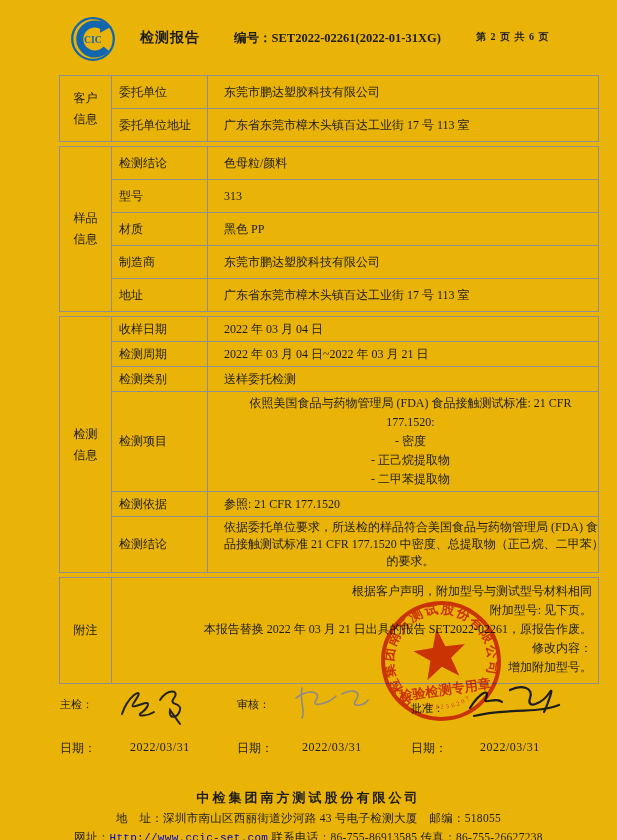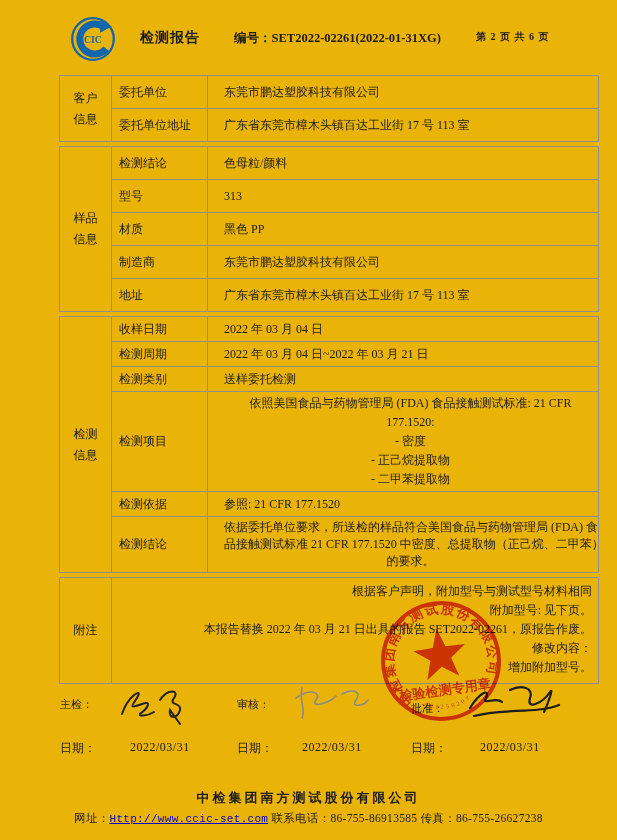--- a/index.html
+++ b/index.html
@@ -237,20 +237,21 @@
     </text>
     <polygon fill="#d9352a" points="63,31 69.3,49.3 88.7,49.7 73.3,61.3 78.9,79.8 63,68.8 47.1,79.8 52.7,61.3 37.3,49.7 56.7,49.3"></polygon>
     <text x="63" y="96" text-anchor="middle" font-size="13" font-weight="bold" fill="#d9352a" font-family="Liberation Serif, DejaVu Serif, serif">检验检测专用章</text>
     <text font-size="6" fill="#d9352a" letter-spacing="2.5" font-family="Liberation Serif, DejaVu Serif, serif">
       <textPath href="#arcBot" startOffset="6">401256207</textPath>
     </text>
   </svg>
 
   <div class="ftr">
     <div class="co">中检集团南方测试股份有限公司</div>
+    <div class="ln">地　址：深圳市南山区西丽街道沙河路 43 号电子检测大厦　邮编：518055</div>
     <div class="ln">
       <span>网址：</span><a href="#">Http://www.ccic-set.com</a>
       <span>联系电话：</span><span>86-755-86913585</span>
       <span>传真：</span><span>86-755-26627238</span>
     </div>
   </div>
 
 </div>
 
 </body></html>

